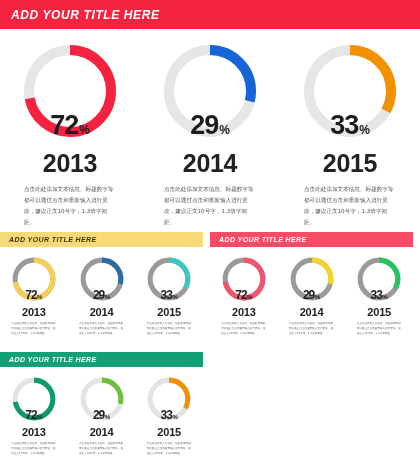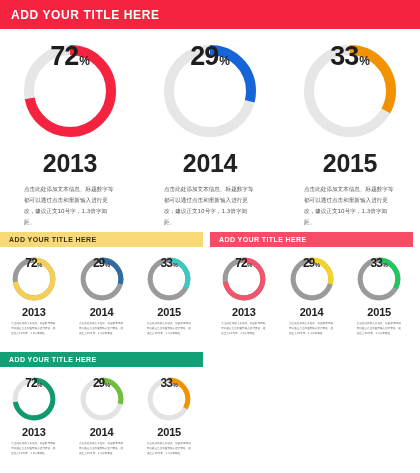--- a/index.html
+++ b/index.html
@@ -16,20 +16,21 @@
     position: relative;
   }
 
   
   .banner {
     box-sizing: border-box;
     display: flex;
     align-items: center;
     font-weight: bold;
     letter-spacing: 0.4px;
+    font-style: italic;
   }
   .banner-main {
     position: absolute;
     left: 0; top: 0;
     width: 420px;
     height: 29px;
     background: #F5233F;
     color: #ffffff;
     font-size: 12px;
     padding-left: 11px;
@@ -70,21 +71,21 @@
     line-height: 1.95;
     color: #555555;
     font-family: "DejaVu Sans", sans-serif;
     text-align: left;
   }
 
   
   .ring {
     position: relative;
     display: flex;
-    align-items: flex-start;
+    align-items: flex-end;
     justify-content: center;
   }
   .ring-label {
     position: absolute;
     display: flex;
     align-items: baseline;
     justify-content: center;
     white-space: nowrap;
     font-weight: bold;
     color: #1d1d1d;

